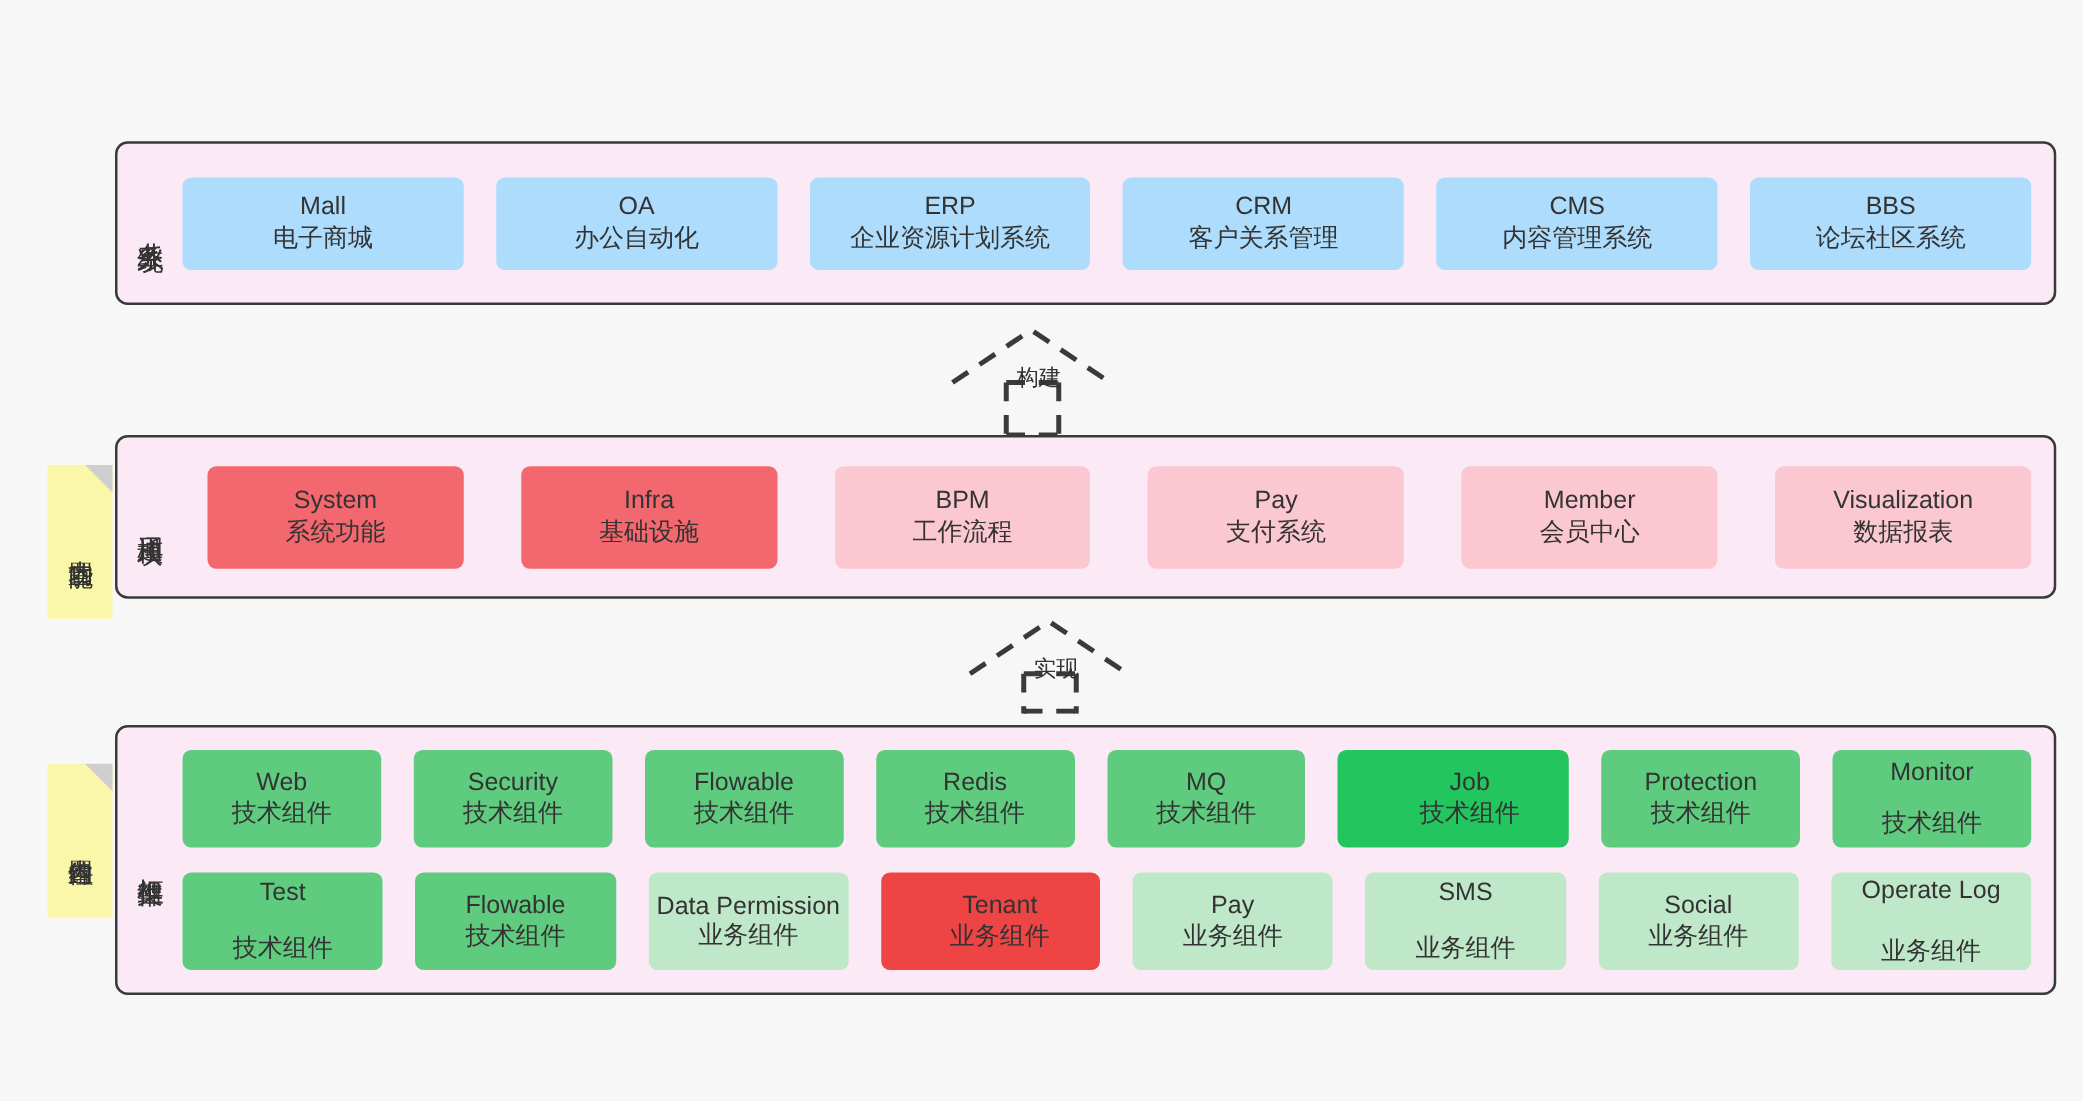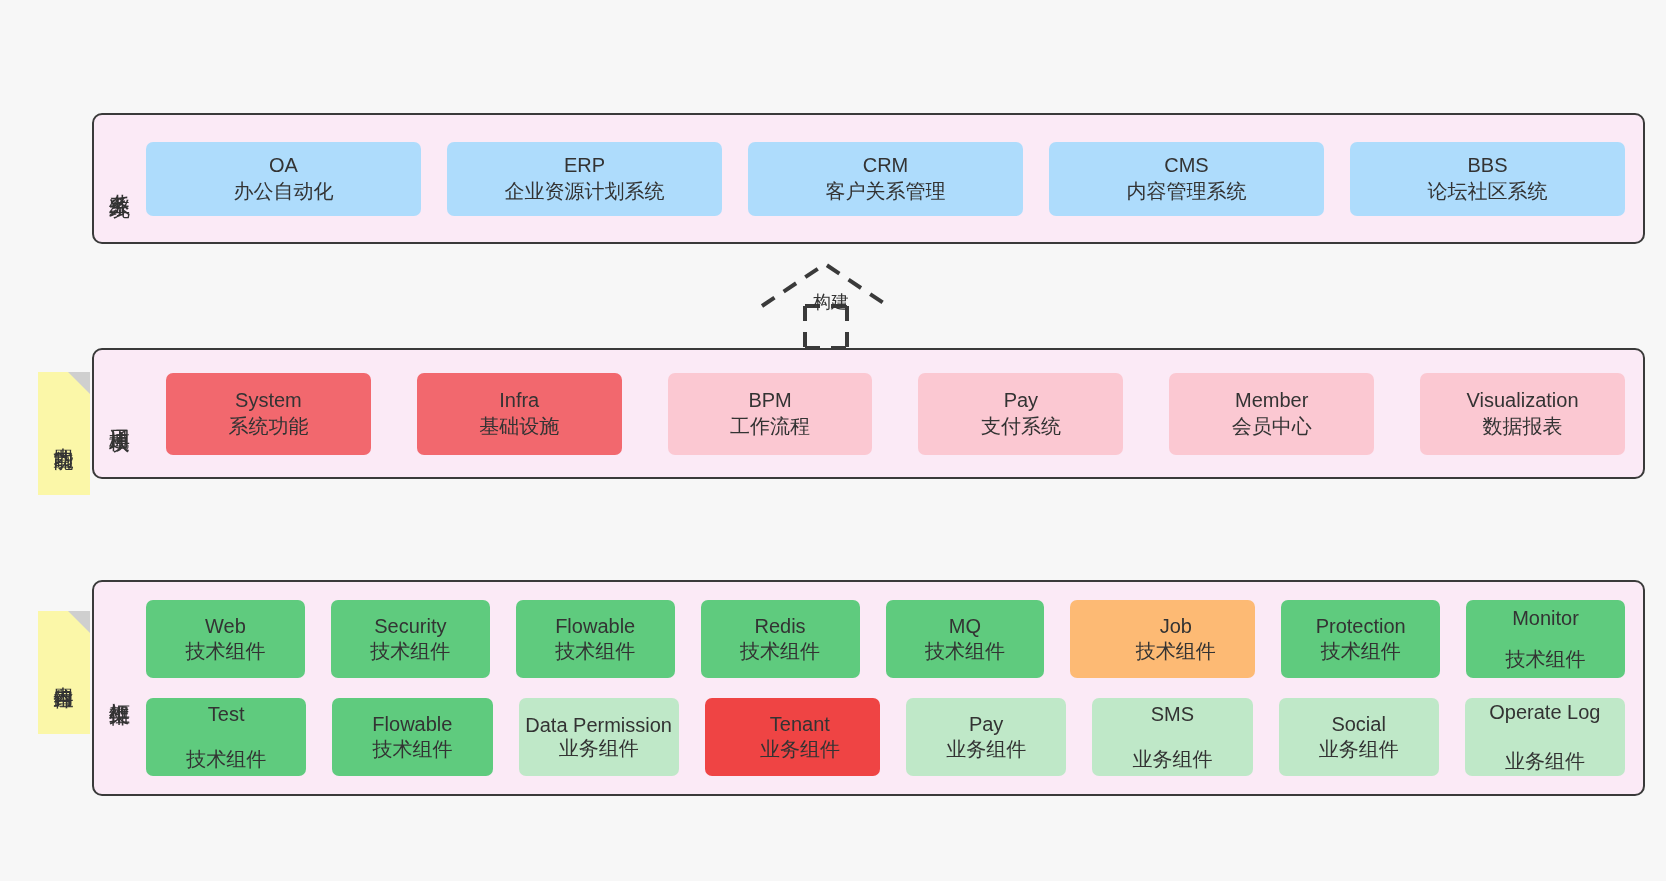--- a/index.html
+++ b/index.html
@@ -129,20 +129,24 @@
 </style>
 </head>
 <body>
 
 <div id="canvas">
 
   <div class="layer" id="layer-business">
     <div class="layer-title">业务系统</div>
     <div class="layer-body">
       <div class="row">
+        <div class="cell">
+          <span class="t1">Mall</span>
+          <span class="t2">电子商城</span>
+        </div>
         <div class="cell">
           <span class="t1">OA</span>
           <span class="t2">办公自动化</span>
         </div>
         <div class="cell">
           <span class="t1">ERP</span>
           <span class="t2">企业资源计划系统</span>
         </div>
         <div class="cell">
           <span class="t1">CRM</span>
@@ -201,20 +205,30 @@
           <span class="t2">会员中心</span>
         </div>
         <div class="cell" style="background:#fbc8d2;">
           <span class="t1">Visualization</span>
           <span class="t2">数据报表</span>
         </div>
       </div>
     </div>
   </div>
 
+  <div class="arrow-group" id="arrow-implement" style="left:771px; top:491px; width:150px; height:80px;">
+    <svg width="150" height="80" viewBox="0 0 150 80">
+      <path d="M 5 48 L 68 6 L 131 48" fill="none" stroke="#3a3a3a" stroke-width="4" stroke-dasharray="15,11" stroke-linecap="butt"></path>
+      <path d="M 48 48 L 48 80" fill="none" stroke="#3a3a3a" stroke-width="4" stroke-dasharray="15,11"></path>
+      <path d="M 90 48 L 90 80" fill="none" stroke="#3a3a3a" stroke-width="4" stroke-dasharray="15,11"></path>
+      <path d="M 48 48 L 90 48" fill="none" stroke="#3a3a3a" stroke-width="4" stroke-dasharray="15,11"></path>
+      <path d="M 48 78 L 90 78" fill="none" stroke="#3a3a3a" stroke-width="4" stroke-dasharray="15,11"></path>
+    </svg>
+    <div class="arrow-label" style="left:56px; top:32px;">实现</div>
+  </div>
 
   <div class="note" id="note-framework">
     <span class="fold"></span>
     <span>内置组件</span>
   </div>
 
   <div class="layer" id="layer-framework">
     <div class="layer-title">框架组件</div>
     <div class="layer-body">
 
@@ -232,21 +246,21 @@
           <span class="t2">技术组件</span>
         </div>
         <div class="cell" style="background:#5fcb7e;">
           <span class="t1">Redis</span>
           <span class="t2">技术组件</span>
         </div>
         <div class="cell" style="background:#5fcb7e;">
           <span class="t1">MQ</span>
           <span class="t2">技术组件</span>
         </div>
-        <div class="cell" style="background:#fdba74;padding-left:32px;">
+        <div class="cell" style="background:#22c55e;padding-left:32px;">
           <span class="t1">Job</span>
           <span class="t2">技术组件</span>
         </div>
         <div class="cell" style="background:#5fcb7e;">
           <span class="t1">Protection</span>
           <span class="t2">技术组件</span>
         </div>
         <div class="cell" style="background:#5fcb7e;gap:15px;">
           <span class="t1">Monitor</span>
           <span class="t2">技术组件</span>

